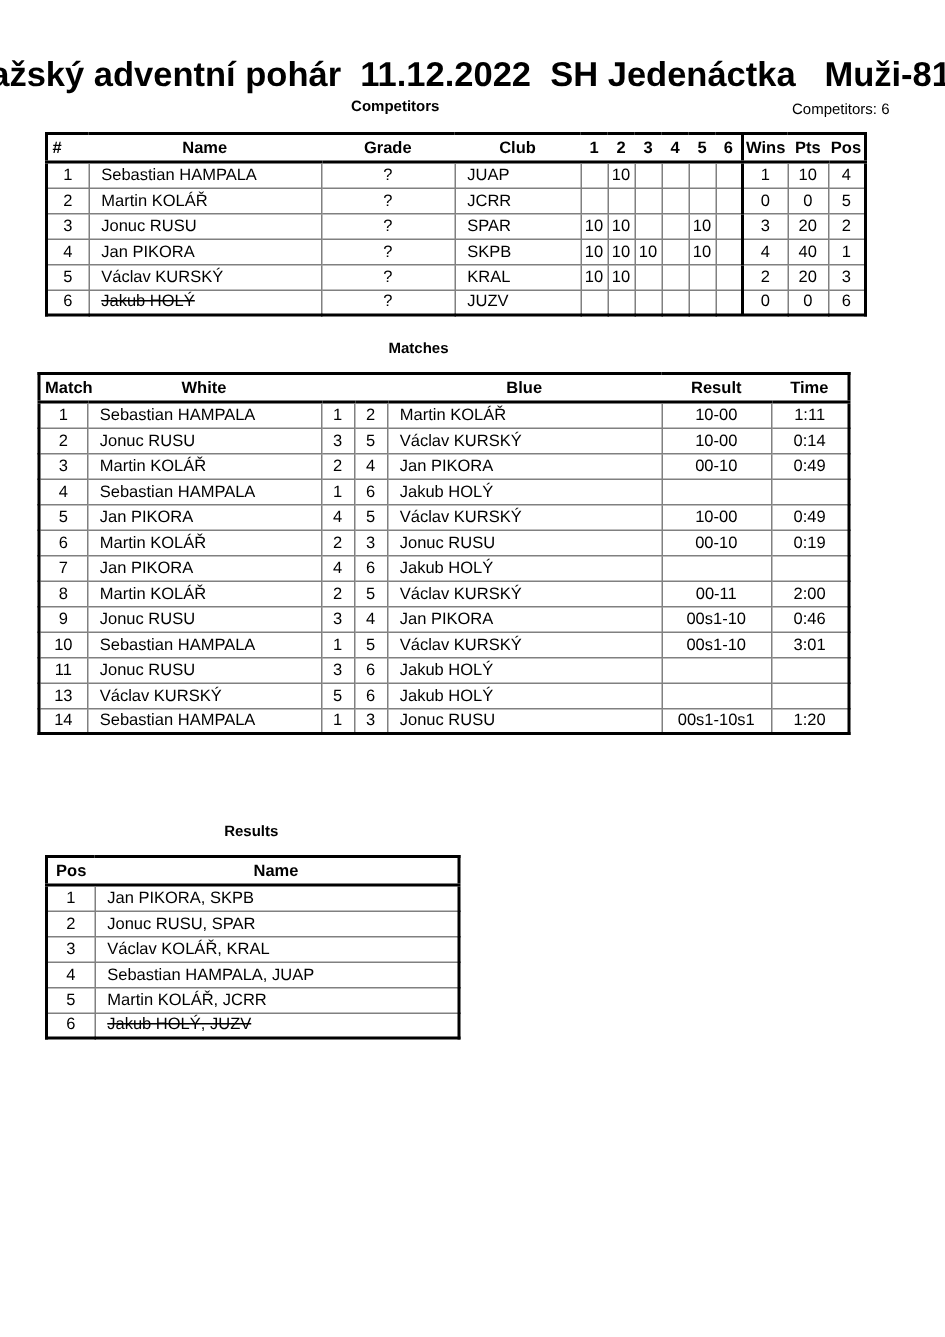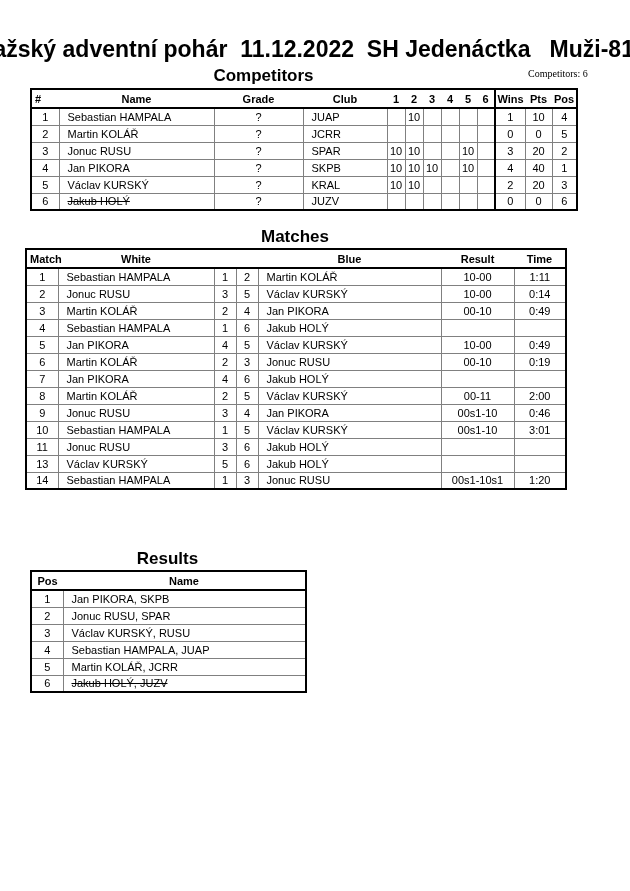--- a/index.html
+++ b/index.html
@@ -14,34 +14,33 @@
     position: absolute;
     top: 36px;
     left: 50%;
     transform: translateX(-50%);
     font-size: 23px;
     font-weight: bold;
     white-space: pre;
   }
   .section-heading {
     position: absolute;
-    font-size: 17px;
+    font-size: 10px;
     font-weight: bold;
     text-align: center;
     white-space: nowrap;
   }
   #competitors-heading { top: 66px; left: 0; width: 527px; }
-  #matches-heading     { top: 227px; left: 25px; width: 540px; }
+  #matches-heading     { top: 227px; left: 9px; width: 540px; }
   #results-heading     { top: 549px; left: 30px; width: 275px; }
   .count-label {
     position: absolute;
     top: 68px;
     left: 528px;
     font-size: 10px;
-    font-family: Liberation Serif, serif;
   }
   table {
     position: absolute;
     border-collapse: collapse;
     table-layout: fixed;
     background: #fff;
     border: 2px solid #000;
   }
   #competitors-table { left: 30px; top: 88px;  width: 546px; }
   #matches-table     { left: 25px; top: 248px; width: 540px; }
@@ -365,21 +364,21 @@
       <tr>
     <td>1</td>
     <td class="left">Jan PIKORA, SKPB</td>
   </tr>
       <tr>
     <td>2</td>
     <td class="left">Jonuc RUSU, SPAR</td>
   </tr>
       <tr>
     <td>3</td>
-    <td class="left">Václav KURSKÝ, RUSU</td>
+    <td class="left">Václav KOLÁŘ, KRAL</td>
   </tr>
       <tr>
     <td>4</td>
     <td class="left">Sebastian HAMPALA, JUAP</td>
   </tr>
       <tr>
     <td>5</td>
     <td class="left">Martin KOLÁŘ, JCRR</td>
   </tr>
       <tr>

